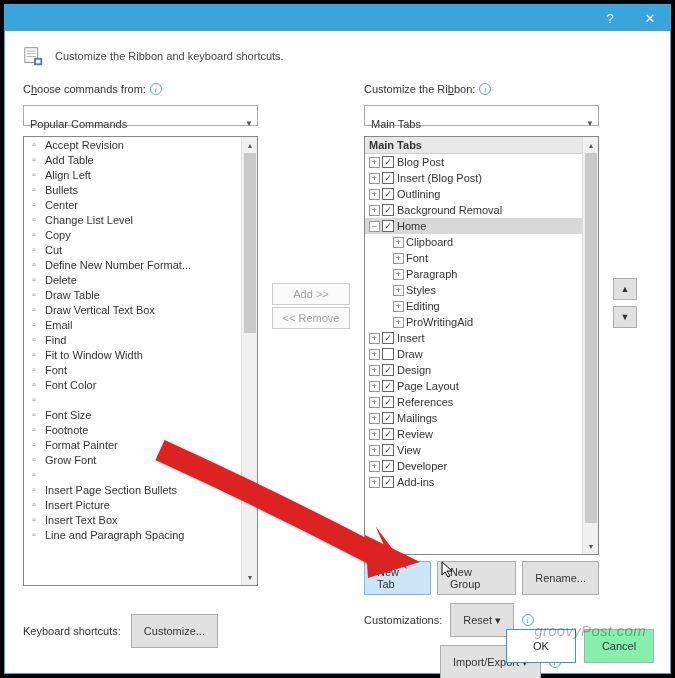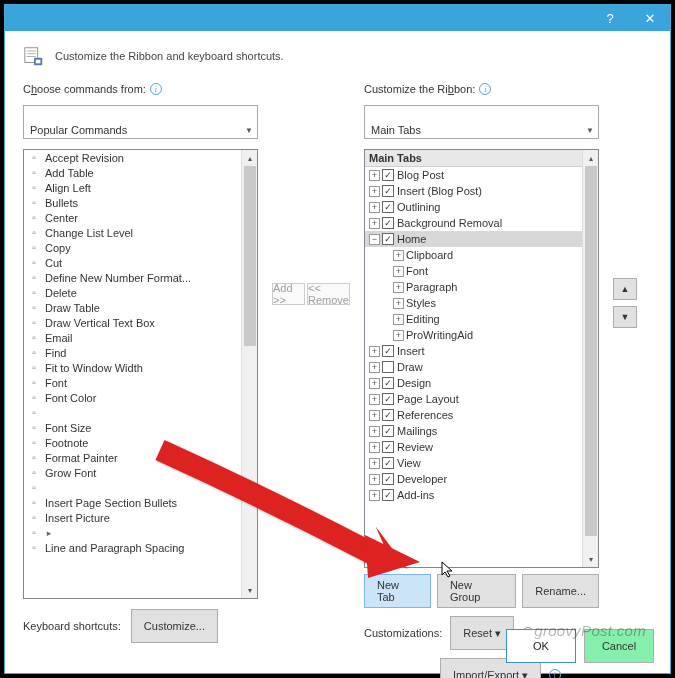--- a/index.html
+++ b/index.html
@@ -10,45 +10,45 @@
 .tbtn.close{background:transparent}
 .content{padding:14px 18px 10px 18px}
 .header{display:flex;align-items:center;gap:10px;margin-bottom:16px}
 .hicon{width:22px;height:22px;position:relative}
 .hicon svg{width:22px;height:22px}
 .htxt{font-size:11px;color:#444}
 .cols{display:flex;gap:14px;align-items:flex-start}
 .col{flex:1}
 .lbl{font-size:11px;margin-bottom:10px;display:flex;align-items:center;gap:4px}
 .info{width:12px;height:12px;border:1px solid #5aa0d0;border-radius:50%;display:inline-flex;align-items:center;justify-content:center;font-size:8px;color:#5aa0d0;font-style:italic;font-family:serif}
-.combo{width:235px;height:34px;border:1px solid #aaa;background:#fff;display:flex;align-items:center;justify-content:space-between;padding:16px 4px 0 6px;margin-bottom:10px}
+.combo{width:235px;height:21px;border:1px solid #aaa;background:#fff;display:flex;align-items:center;justify-content:space-between;padding:16px 4px 0 6px;margin-bottom:10px}
 .combo .tri{font-size:8px;color:#555}
 .listbox{width:235px;height:450px;border:1px solid #828790;background:#fff;position:relative;overflow:hidden}
 .listinner{padding:0}
 .litem{height:15px;display:flex;align-items:center;padding-left:2px;gap:3px;white-space:nowrap}
 .licn{width:16px;height:14px;display:flex;align-items:center;justify-content:center;font-size:10px;color:#555;flex-shrink:0}
 .litxt{flex:1}
 .submenu{width:8px;text-align:center;color:#666;font-size:9px}
 .scrollbar{position:absolute;right:0;top:0;width:16px;height:100%;background:#f0f0f0;border-left:1px solid #ddd}
 .sbtn{width:16px;height:16px;background:#f0f0f0;display:flex;align-items:center;justify-content:center;font-size:8px;color:#555}
 .thumb{position:absolute;left:2px;width:12px;background:#c9c9c9;border-radius:1px}
-.midcol{width:78px;display:flex;flex-direction:row;gap:2px;padding-top:200px;align-items:flex-end}
+.midcol{width:78px;display:flex;flex-direction:column;gap:2px;padding-top:200px;align-items:flex-end}
 .mbtn{width:78px;height:22px;border:1px solid #ccc;background:#fafafa;color:#a0a0a0;font-size:11px;display:flex;align-items:center;justify-content:center}
 .tree{width:235px;height:419px;border:1px solid #828790;background:#fff;position:relative;overflow:hidden}
 .thdr{background:#e8e8e8;font-weight:bold;padding:2px 4px;border-bottom:1px solid #ccc}
 .tnode{height:16px;display:flex;align-items:center;white-space:nowrap}
 .exp{width:11px;height:11px;border:1px solid #999;display:inline-flex;align-items:center;justify-content:center;font-size:9px;line-height:1;margin-right:2px;color:#555;background:#fff}
 .chk{width:12px;height:12px;border:1px solid #666;display:inline-flex;align-items:center;justify-content:center;font-size:9px;margin-right:3px;color:#333;background:#fff}
 .tnode.sel{background:#d8d8d8}
 .rcol{width:24px;display:flex;flex-direction:column;gap:6px;padding-top:195px}
 .arrbtn{width:24px;height:22px;border:1px solid #adadad;background:#e1e1e1;display:flex;align-items:center;justify-content:center;font-size:9px;color:#333}
 .below{margin-top:6px;display:flex;gap:6px}
 .btn{height:34px;border:1px solid #adadad;background:#e1e1e1;padding:0 12px;display:inline-flex;align-items:center;justify-content:center;font-size:11px}
 .btn.hl{background:#cce4f7;border-color:#7eb4ea}
-.kbd{margin-top:10px;display:flex;align-items:center;gap:10px}
+.kbd{margin-top:28px;display:flex;align-items:center;gap:10px}
 .cust{margin-top:8px;display:flex;align-items:center;gap:8px}
 .footer{position:absolute;bottom:10px;right:16px;display:flex;gap:8px}
 .btn.ok{width:70px;border-color:#3a93cf;background:#fff;color:#222}
 .btn.cancel{width:70px;background:#86efac}
 .watermark{position:absolute;bottom:34px;right:24px;font-size:15px;color:rgba(0,0,0,0.30);font-style:italic;letter-spacing:0.3px}
 .arrow{position:absolute;left:150px;top:440px;pointer-events:none}
 .cursor{position:absolute;left:441px;top:561px;font-size:14px;color:#000;pointer-events:none}
 </style>
 </head>
 <body>
@@ -204,20 +204,21 @@
                 <span class="litxt">Insert Page  Section Bullets</span>
                 <span class="submenu">▸</span>
               </div>
               <div class="litem">
                 <span class="licn">▫</span>
                 <span class="litxt">Insert Picture</span>
                 <span class="submenu"></span>
               </div>
               <div class="litem">
                 <span class="licn">▫</span>
+                <span class="litxt">Insert Text Box</span>
                 <span class="submenu">▸</span>
               </div>
               <div class="litem">
                 <span class="licn">▫</span>
                 <span class="litxt">Line and Paragraph Spacing</span>
                 <span class="submenu">‣▾</span>
               </div>
             </div>
           <div class="scrollbar">
             <div class="sbtn">▴</div>

